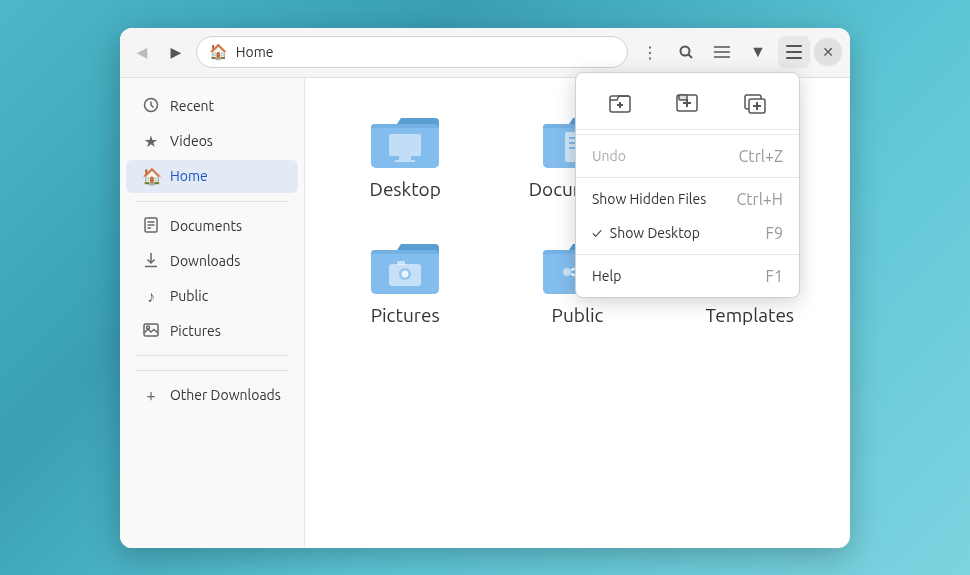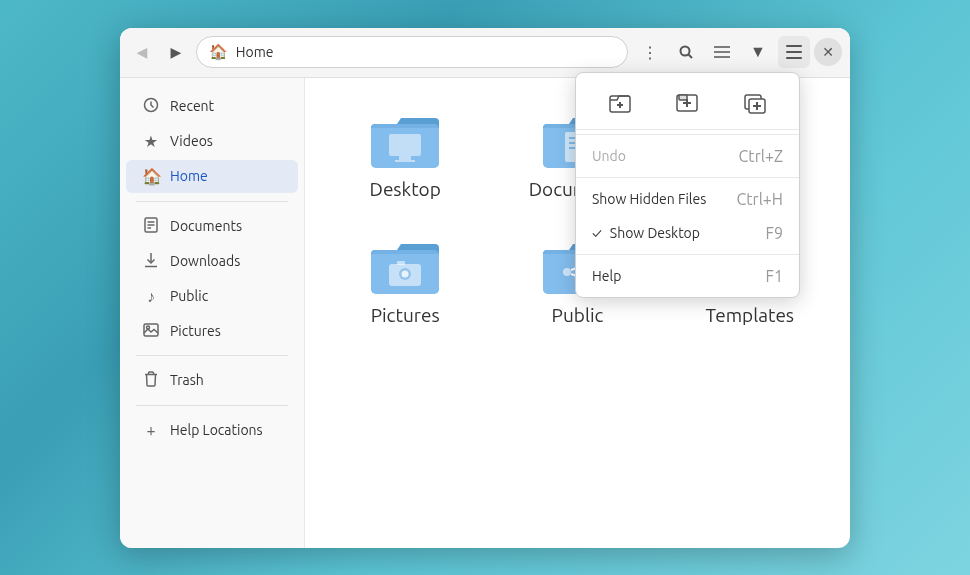--- a/index.html
+++ b/index.html
@@ -318,34 +318,24 @@
         <span class="icon">
           <svg width="16" height="14" viewBox="0 0 16 14" fill="none" stroke="#666" stroke-width="1.5">
             <rect x="1" y="1" width="14" height="12" rx="1.5"></rect>
             <circle cx="5" cy="4.5" r="1.5"></circle>
             <polyline points="1,10 5,6 8,9 11,6.5 15,10"></polyline>
           </svg>
         </span>
         <span>Pictures</span>
       </div>
       <div class="sidebar-divider"></div>
-      <div class="sidebar-item">
-        <span class="icon">
-          <svg width="14" height="16" viewBox="0 0 14 16" fill="none" stroke="#666" stroke-width="1.5">
-            <polyline points="1,3.5 13,3.5"></polyline>
-            <path d="M4.5,3.5 L4.5,2 Q4.5,1 5.5,1 L8.5,1 Q9.5,1 9.5,2 L9.5,3.5"></path>
-            <path d="M2.5,3.5 L3,14 Q3,15 4,15 L10,15 Q11,15 11,14 L11.5,3.5"></path>
-          </svg>
-        </span>
-        <span>Trash</span>
-      </div>
       <div class="sidebar-divider"></div>
       <div class="sidebar-other">
         <span class="icon">+</span>
-        <span>Help Locations</span>
+        <span>Other Downloads</span>
       </div>
     </div>
 
     <div class="content">
 
       <div class="folder-item">
         <div class="folder-icon">
           <svg width="72" height="60" viewBox="0 0 72 60">
             <rect x="2" y="14" width="68" height="44" rx="5" fill="#7eb8e8"></rect>
             <path d="M2,18 Q2,14 6,14 L28,14 L32,8 L66,8 Q70,8 70,12 L70,18 Z" fill="#5a9fd4"></path>

